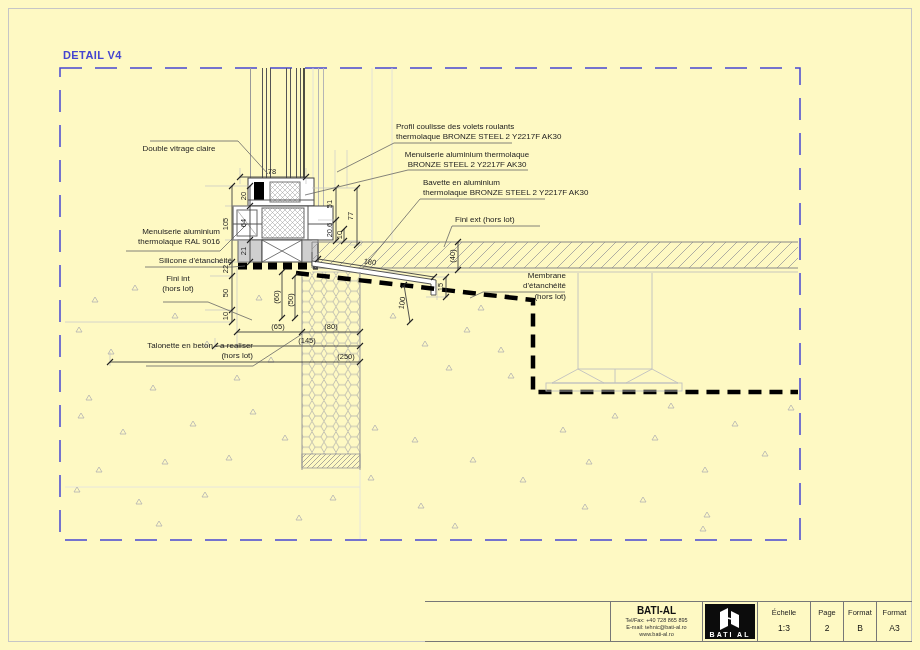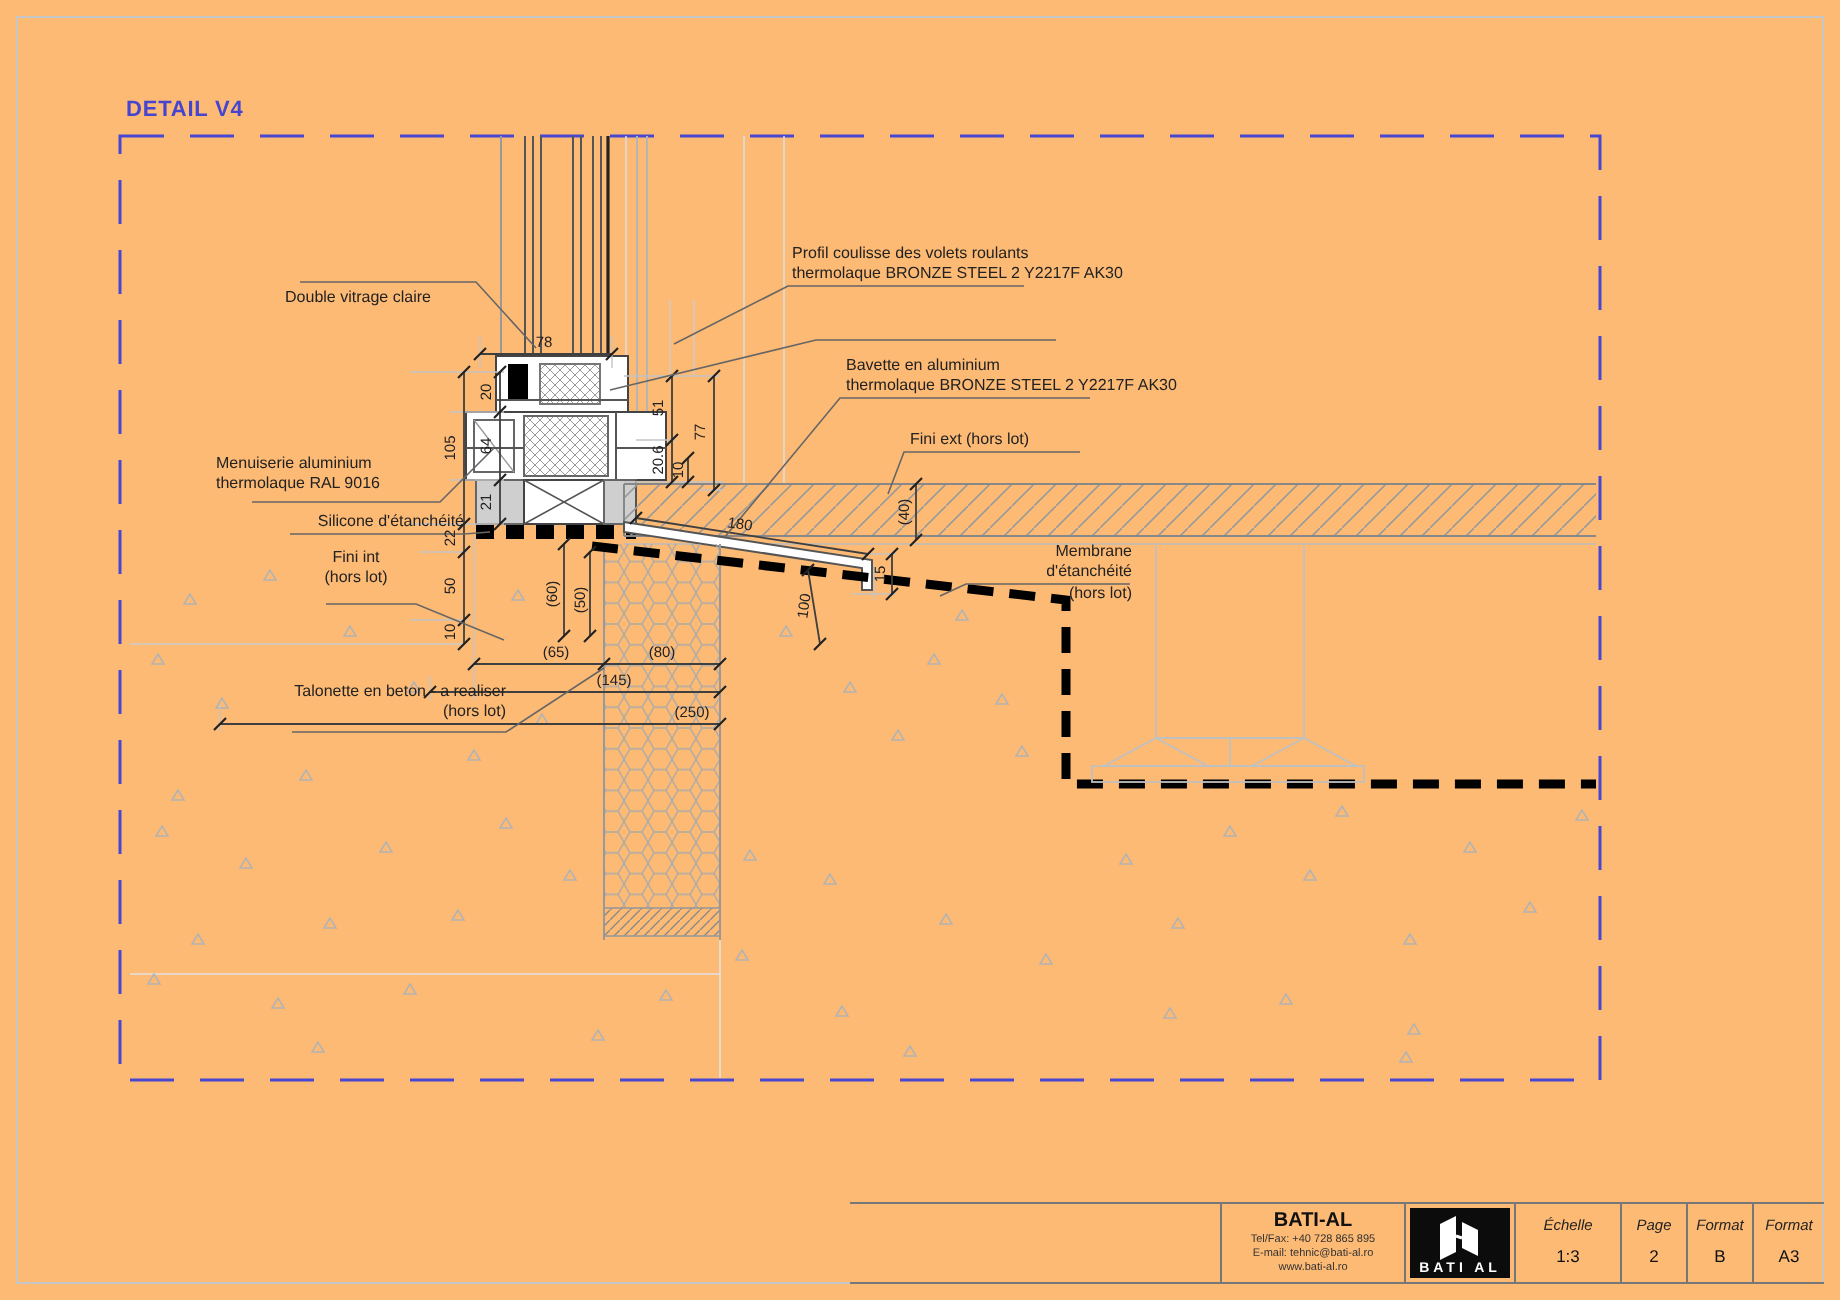--- a/index.html
+++ b/index.html
@@ -1,16 +1,16 @@
 <!DOCTYPE html>
 <html><head>
 <meta charset="utf-8">
 <style>
   html,body{margin:0;padding:0;background:#e9e9e9;}
-  .page{position:relative;width:920px;height:650px;background:#fdba74;overflow:hidden;
+  .page{position:relative;width:920px;height:650px;background:#fef9c3;overflow:hidden;
         font-family:"Liberation Sans",sans-serif;}
   .pageborder{position:absolute;left:8px;top:8px;width:902px;height:632px;
               border:1px solid #c6c6c6;}
   svg.draw{position:absolute;left:0;top:0;}
   .t{position:absolute;color:#1c1c1c;}
   .detailtitle{font-size:11px;font-weight:600;letter-spacing:.4px;color:#4545d0;}
   .lbl{font-size:8px;line-height:1.3;white-space:pre-line;color:#222;}
   .dim{font-size:7.5px;color:#222;white-space:nowrap;transform:translate(-50%,-50%);}
   .dim.v{transform:translate(-50%,-50%) rotate(-90deg);}
   .dim.r8{transform:translate(-50%,-50%) rotate(8deg);}
@@ -19,21 +19,21 @@
   .tblock{position:absolute;left:425px;top:601px;width:487px;height:39px;
           border-top:1px solid #777;border-bottom:1px solid #777;}
   .cell{position:absolute;top:0;height:39px;border-left:1px solid #777;box-sizing:border-box;}
   .cell.first{border-left:none;}
   .proj{position:absolute;left:8px;top:4px;font-size:8px;font-weight:bold;color:#111;}
   .proj .pname{font-size:10px;}
   .desc{position:absolute;left:0;top:21px;width:100%;text-align:center;font-size:8.5px;color:#222;}
   .company{position:absolute;left:0;top:3px;width:100%;text-align:center;
            font-size:10px;font-weight:bold;color:#111;}
   .contact{position:absolute;left:0;width:100%;text-align:center;font-size:5.5px;color:#333;}
-  .hdr{position:absolute;left:0;top:6px;width:100%;text-align:center;font-size:7.5px;color:#222;font-style:italic;}
+  .hdr{position:absolute;left:0;top:6px;width:100%;text-align:center;font-size:7.5px;color:#222;}
   .val{position:absolute;left:0;top:21px;width:100%;text-align:center;font-size:8.5px;color:#111;}
   .logo{position:absolute;left:2px;top:2px;right:2px;bottom:2px;background:#0c0c0c;}
   .logo .lt{position:absolute;left:0;bottom:1px;width:100%;text-align:center;color:#fff;
             font-size:7px;font-weight:bold;letter-spacing:2px;}
   .logo svg{position:absolute;left:50%;top:2px;transform:translateX(-50%);}
 </style>
 </head>
 <body>
 
 <div class="page">
@@ -161,29 +161,31 @@
       M512,143 H394 L337,172
       M528,170 H408 L305,195
       M545,199 H420 L362,269
       M540,226 H452 L444,247
       M565,292 H483 L470,298"></path>
   </svg>
 
   <div class="t detailtitle" style="left:63px;top:49px;">DETAIL V4</div>
 
   <div class="t lbl" style="left:120px;top:144px;width:118px;text-align:center;">Double vitrage claire</div>
-  <div class="t lbl" style="left:108px;top:227px;width:112px;text-align:left;">Menuiserie aluminium
+  <div class="t lbl" style="left:108px;top:227px;width:112px;text-align:right;">Menuiserie aluminium
 thermolaque RAL 9016</div>
   <div class="t lbl" style="left:115px;top:256px;width:117px;text-align:right;">Silicone d'étanchéité</div>
   <div class="t lbl" style="left:148px;top:274px;width:60px;text-align:center;">Fini int
 (hors lot)</div>
   <div class="t lbl" style="left:130px;top:341px;width:123px;text-align:right;">Talonette en beton - a realiser
 (hors lot)</div>
   <div class="t lbl" style="left:396px;top:122px;width:172px;text-align:left;">Profil coulisse des volets roulants
 thermolaque BRONZE STEEL 2 Y2217F AK30</div>
+  <div class="t lbl" style="left:404px;top:150px;width:126px;text-align:center;">Menuiserie aluminium thermolaque
+BRONZE STEEL 2 Y2217F AK30</div>
   <div class="t lbl" style="left:423px;top:178px;width:170px;text-align:left;">Bavette en aluminium
 thermolaque BRONZE STEEL 2 Y2217F AK30</div>
   <div class="t lbl" style="left:455px;top:215px;width:95px;text-align:left;">Fini ext (hors lot)</div>
   <div class="t lbl" style="left:484px;top:271px;width:82px;text-align:right;">Membrane d'étanchéité
 (hors lot)</div>
 
   <div class="t dim" style="left:272px;top:171px;text-align:center;">78</div>
   <div class="t dim v" style="left:243px;top:196px;">20</div>
   <div class="t dim v" style="left:243px;top:223px;">64</div>
   <div class="t dim v" style="left:243px;top:251px;">21</div>

